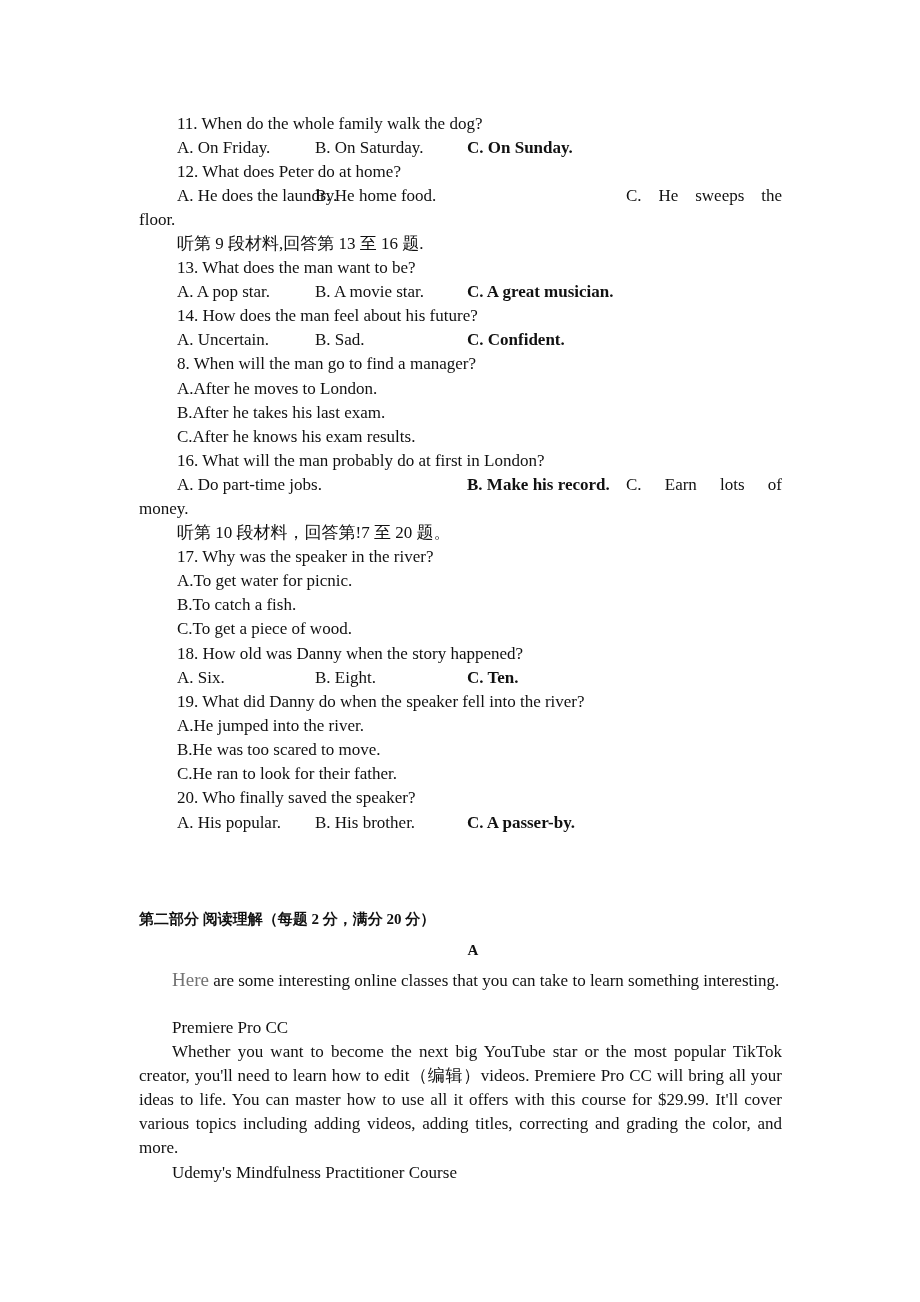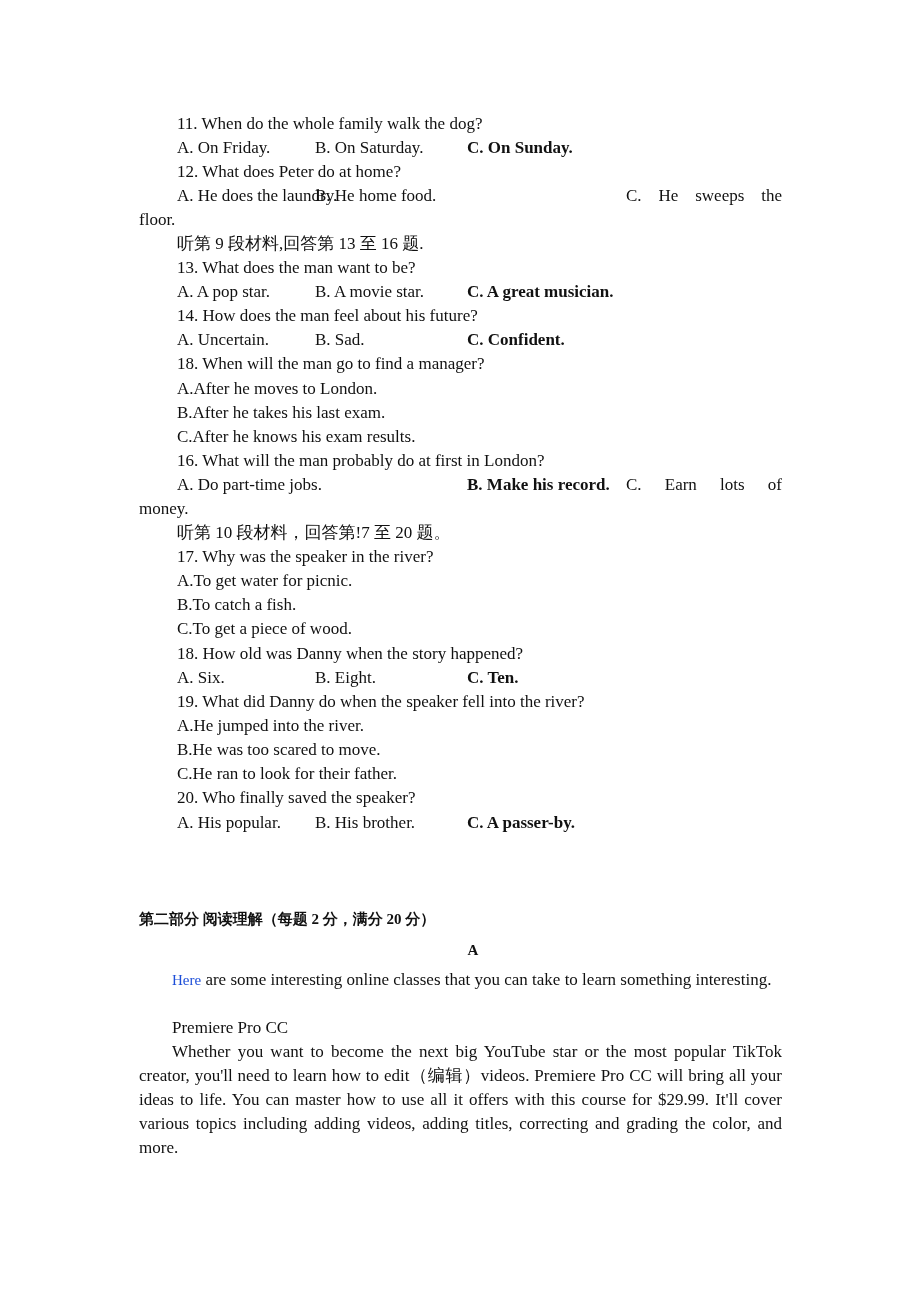--- a/index.html
+++ b/index.html
@@ -8,21 +8,21 @@
   .page { position: absolute; left: 0; top: 0; width: 920px; height: 1302px; }
   .ln { position: absolute; font-size: 17px; line-height: 24px; white-space: nowrap; }
   .ind { left: 177px; }
   .full { left: 139px; }
   .col-a { left: 177px; }
   .col-b { left: 315px; }
   .col-c { left: 467px; font-weight: bold; }
   .section-title { position: absolute; left: 139px; font-size: 15px; font-weight: bold; line-height: 22px; white-space: nowrap; }
   .center-a { position: absolute; left: 0; width: 946px; text-align: center; font-size: 15px; font-weight: bold; line-height: 22px; }
   .para { position: absolute; left: 139px; width: 643px; font-size: 17px; line-height: 24px; text-align: justify; text-indent: 33px; }
-  .here { color: #1d4ed8; font-size: 15px; }
+  .here { color: #737373; font-size: 19px; }
 </style>
 </head>
 <body>
 
 <div class="page">
 
   <div class="ln ind" style="top:112px">11. When do the whole family walk the dog?</div>
   <div class="ln col-a" style="top:136px">A. On Friday.</div>
   <div class="ln col-b" style="top:136px">B. On Saturday.</div>
   <div class="ln col-c" style="top:136px">C. On Sunday.</div>
@@ -43,21 +43,21 @@
   <div class="ln ind" style="top:256px">13. What does the man want to be?</div>
   <div class="ln col-a" style="top:280px">A. A pop star.</div>
   <div class="ln col-b" style="top:280px">B. A movie star.</div>
   <div class="ln col-c" style="top:280px">C. A great musician.</div>
 
   <div class="ln ind" style="top:304px">14. How does the man feel about his future?</div>
   <div class="ln col-a" style="top:328px">A. Uncertain.</div>
   <div class="ln col-b" style="top:328px">B. Sad.</div>
   <div class="ln col-c" style="top:328px">C. Confident.</div>
 
-  <div class="ln ind" style="top:352px">18. When will the man go to find a manager?</div>
+  <div class="ln ind" style="top:352px">8. When will the man go to find a manager?</div>
   <div class="ln col-a" style="top:377px">A.After he moves to London.</div>
   <div class="ln col-a" style="top:401px">B.After he takes his last exam.</div>
   <div class="ln col-a" style="top:425px">C.After he knows his exam results.</div>
 
   <div class="ln ind" style="top:449px">16. What will the man probably do at first in London?</div>
   <div class="ln col-a" style="top:473px">A. Do part-time jobs.</div>
   <div class="ln col-c" style="top:473px">B. Make his record.</div>
   <div class="ln" style="top:473px; left:626px; width:156px; display:flex; justify-content:space-between;">
     <span>C.</span>
     <span>Earn</span>
@@ -90,14 +90,15 @@
 
   <div class="section-title" style="top:908px">第二部分  阅读理解（每题 2 分，满分 20 分）</div>
   <div class="center-a" style="top:939px">A</div>
 
   <div class="para" style="top:968px"><span class="here">Here</span><span> are some interesting online classes that you can take to learn something interesting.</span></div>
 
   <div class="ln ind" style="top:1016px; left:172px">Premiere Pro CC</div>
 
   <div class="para" style="top:1040px">Whether you want to become the next big YouTube star or the most popular TikTok creator, you'll need to learn how to edit（编辑）videos. Premiere Pro CC will bring all your ideas to life. You can master how to use all it offers with this course for $29.99. It'll cover various topics including adding videos, adding titles, correcting and grading the color, and more.</div>
 
+  <div class="ln ind" style="top:1161px; left:172px">Udemy's Mindfulness Practitioner Course</div>
 
 </div>
 
 </body></html>

